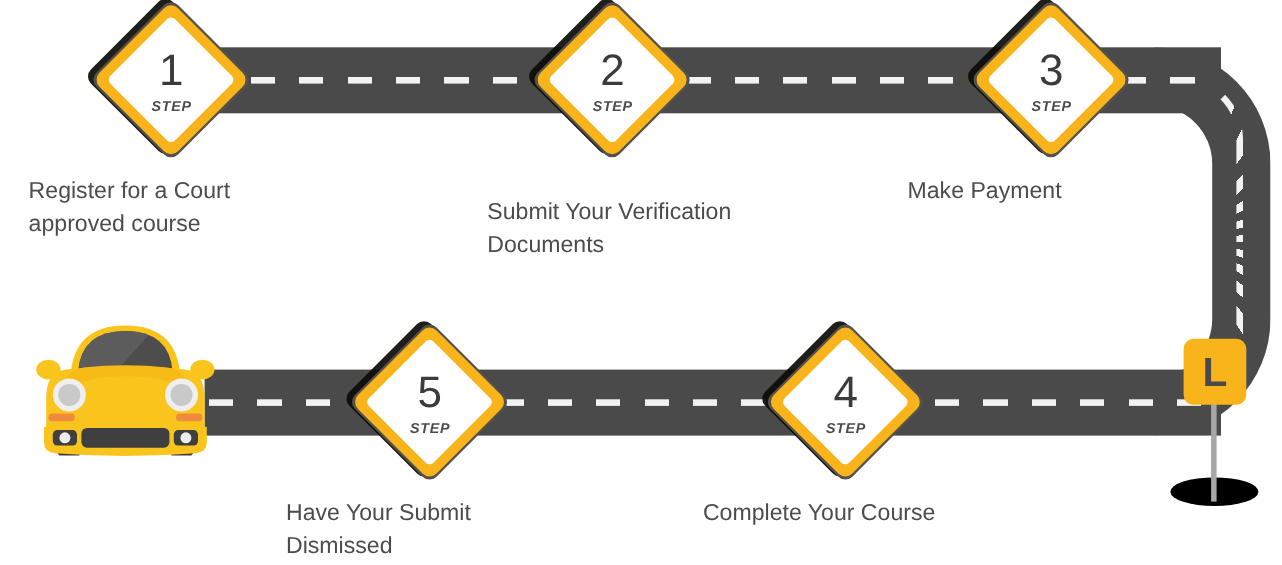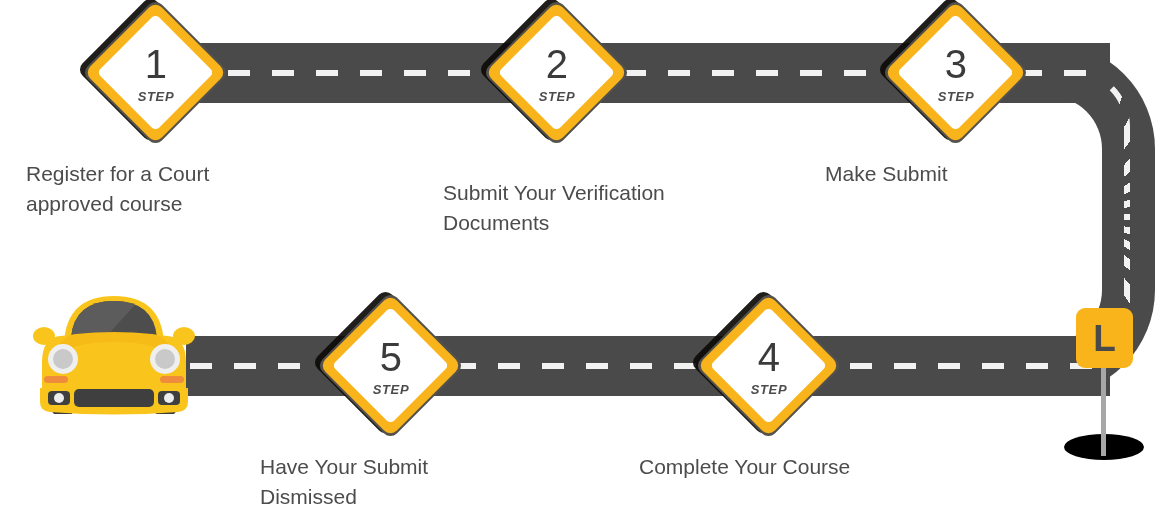--- a/index.html
+++ b/index.html
@@ -272,21 +272,21 @@
   <div class="step" id="step-3">
     <div class="dia-shadow"></div>
     <div class="dia-outline"></div>
     <div class="dia-gold"></div>
     <div class="dia-face"></div>
     <div class="dia-text">
       <div class="num">3</div>
       <div class="word">STEP</div>
     </div>
   </div>
-  <div class="caption" id="cap-3">Make Submit</div>
+  <div class="caption" id="cap-3">Make Payment</div>
 
   <div class="step" id="step-4">
     <div class="dia-shadow"></div>
     <div class="dia-outline"></div>
     <div class="dia-gold"></div>
     <div class="dia-face"></div>
     <div class="dia-text">
       <div class="num">4</div>
       <div class="word">STEP</div>
     </div>

